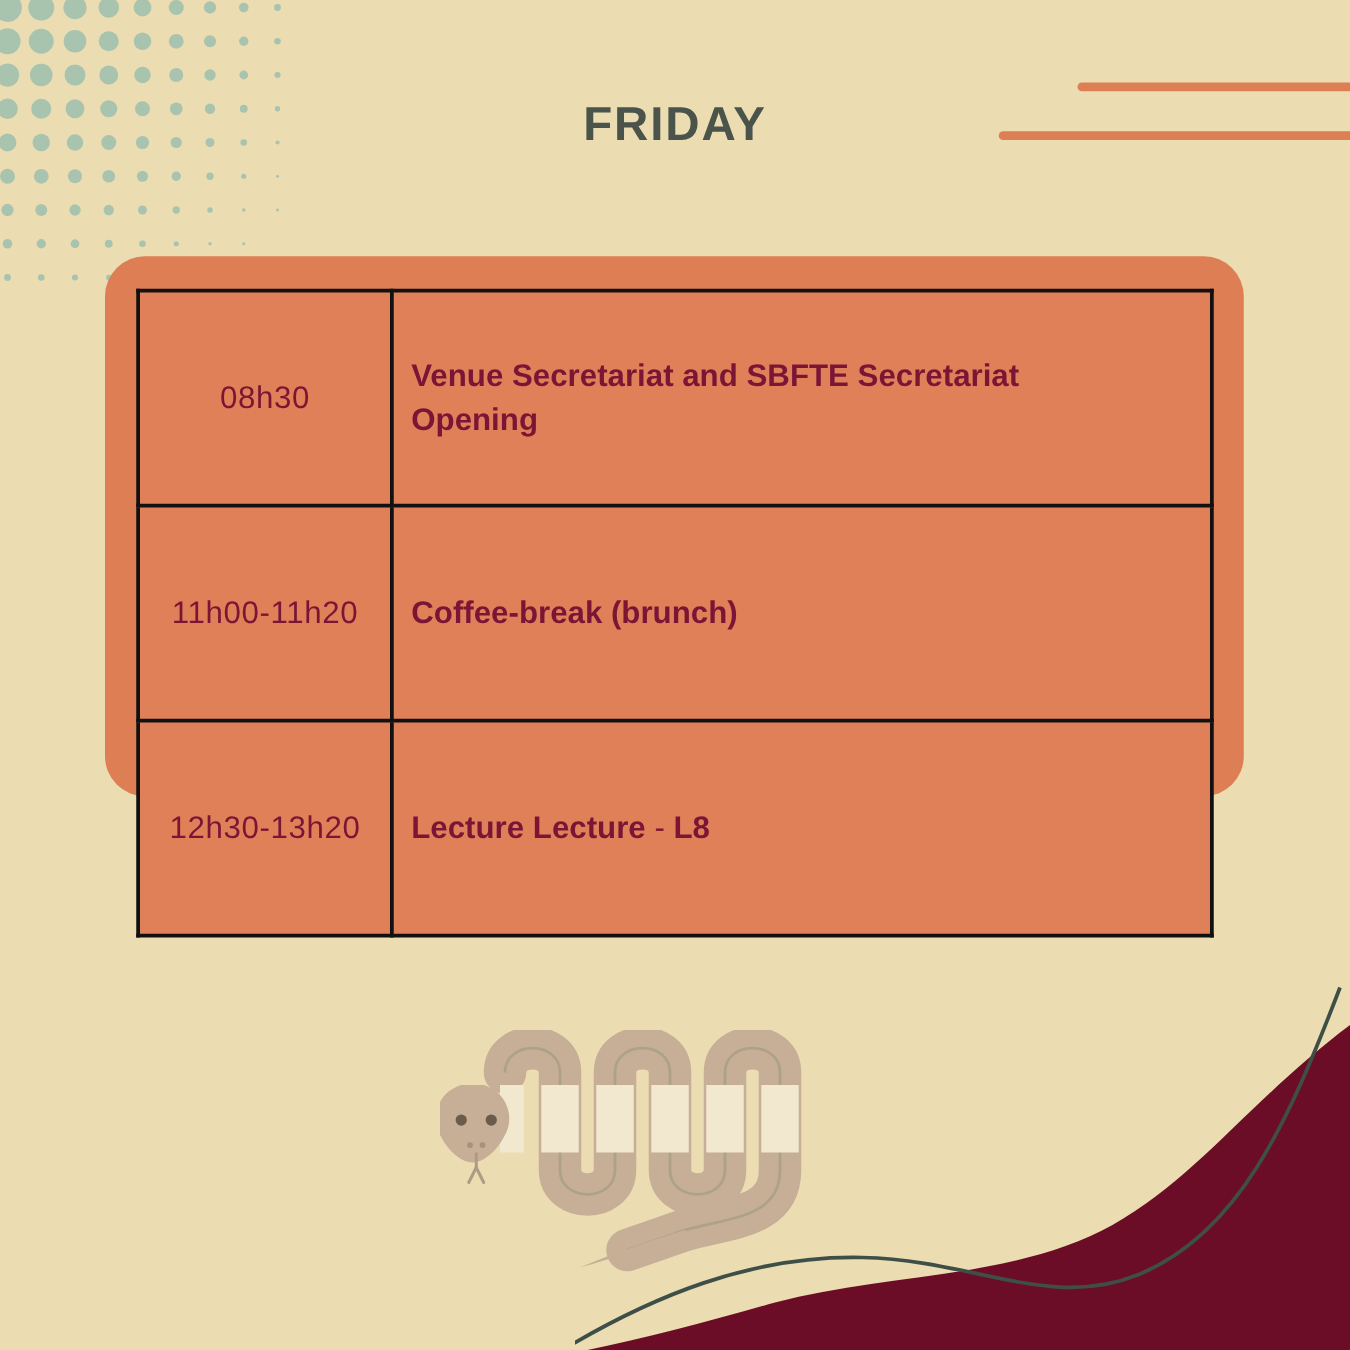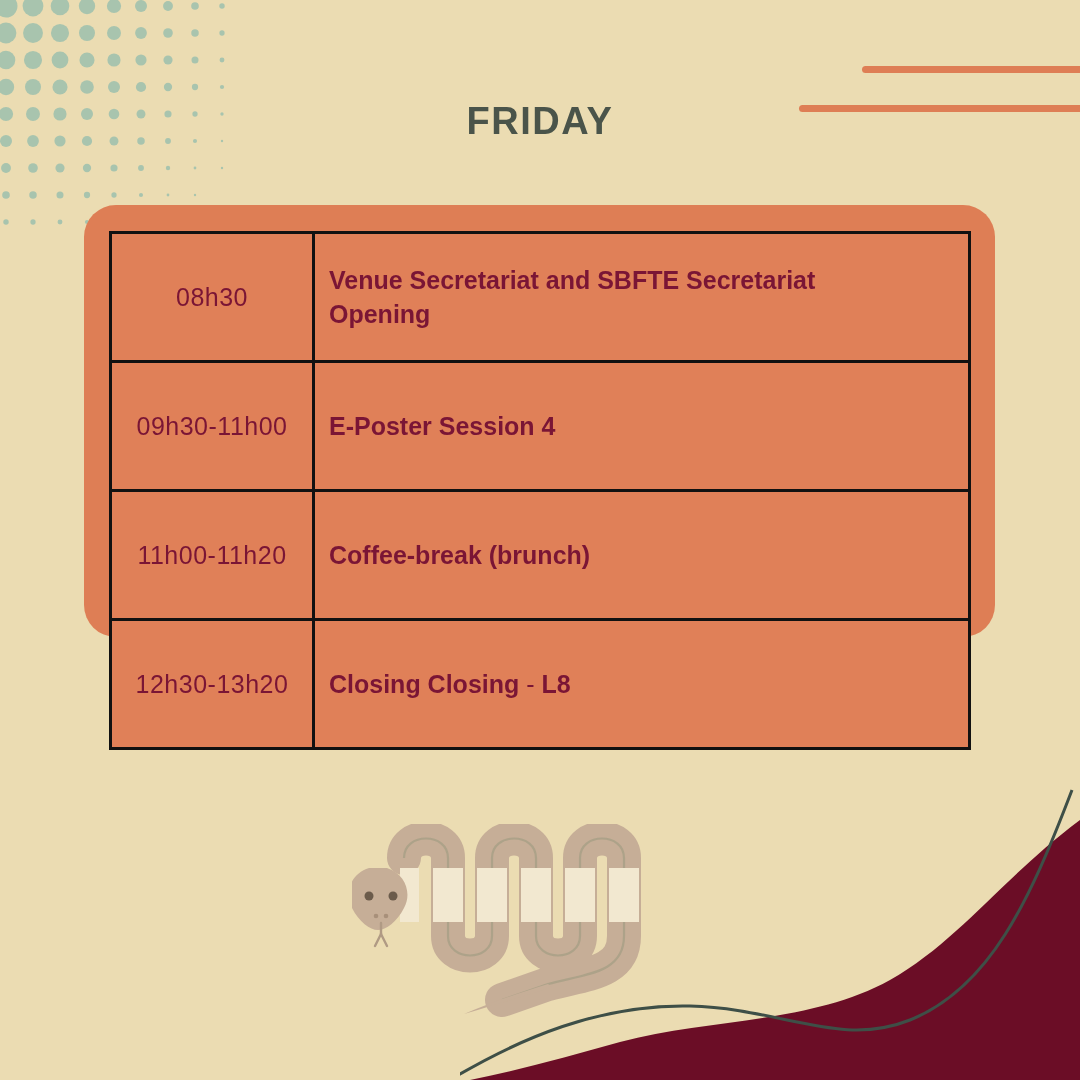--- a/index.html
+++ b/index.html
@@ -51,21 +51,21 @@
     font-size: 66px;
     font-weight: bold;
     letter-spacing: 1px;
     color: #A8C4AE;
     text-shadow: 5px 5px 0 #C98872;
     line-height: 1.0;
     font-stretch: condensed;
   }
 
   .weekday {
-    margin-top: 32px;
+    margin-top: 11px;
     font-size: 38px;
     font-weight: bold;
     letter-spacing: 1.5px;
     color: #4A544A;
     line-height: 1.0;
   }
 
   
   .schedule-panel {
     position: absolute;
@@ -230,30 +230,26 @@
 </div>
 
 <div class="schedule-panel">
   <table class="schedule-table">
     <tbody id="schedule-body">
         <tr>
           <td class="col-time">08h30</td>
           <td class="col-event"><b>Venue Secretariat and SBFTE Secretariat</b><br><b>Opening</b></td>
         </tr>
         <tr>
-          <td class="col-time">09h30-11h00</td>
-          <td class="col-event"><b>E-Poster Session 4</b></td>
-        </tr>
-        <tr>
           <td class="col-time">11h00-11h20</td>
           <td class="col-event"><b>Coffee-break (brunch)</b></td>
         </tr>
         <tr>
           <td class="col-time">12h30-13h20</td>
-          <td class="col-event"><b>Closing Closing</b><span class="plain"> - </span><b>L8</b></td>
+          <td class="col-event"><b>Lecture Lecture</b><span class="plain"> - </span><b>L8</b></td>
         </tr>
       </tbody>
   </table>
 </div>
 
 <svg class="snake-logo" viewBox="0 0 360 205" xmlns="http://www.w3.org/2000/svg">
   <defs>
     <clipPath id="bandClip">
       <path d="M48 12 h262 v120 h-262 z"></path>
     </clipPath>

